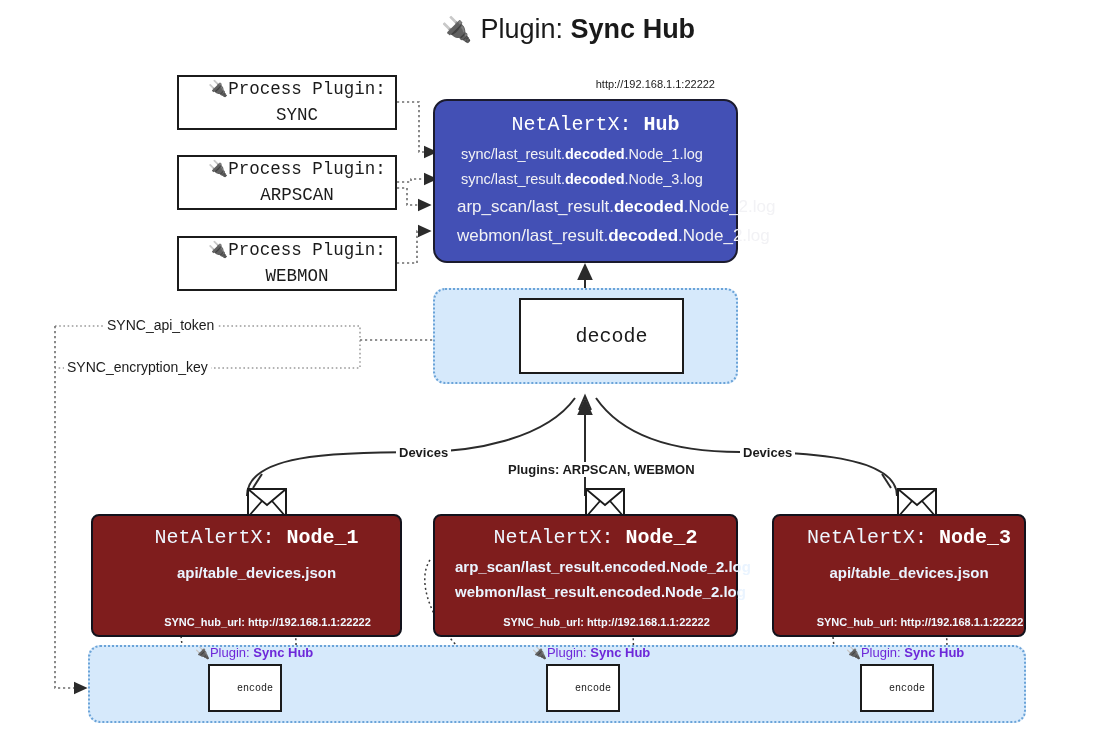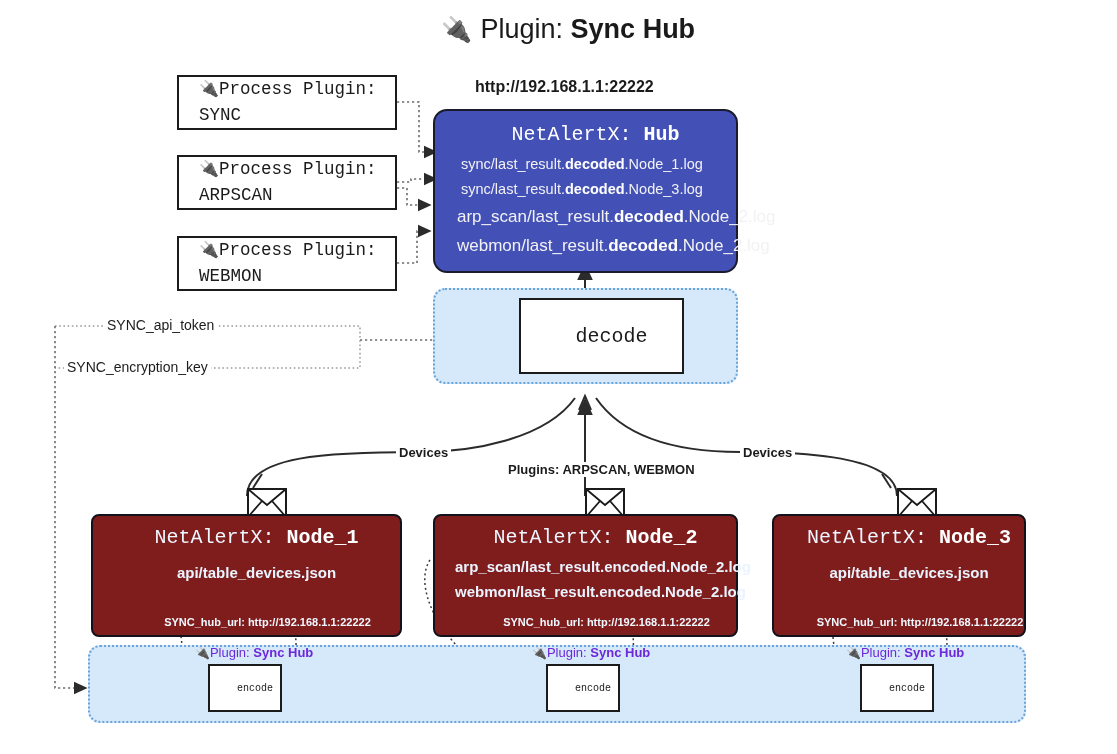--- a/index.html
+++ b/index.html
@@ -43,36 +43,36 @@
 
   
   .proc-box {
     border: 2px solid #1b1b1b;
     background: #ffffff;
     font-family: "Liberation Mono", monospace;
     font-size: 17.5px;
     color: #1b1b1b;
     display: flex;
     flex-direction: column;
-    align-items: flex-start;
+    align-items: center;
     justify-content: center;
     line-height: 1.45;
     text-align: center;
   }
   .proc-box .row1 { white-space: nowrap; }
   .proc-box .row2 { white-space: nowrap; }
   .proc-box .plug { font-family: "DejaVu Sans", sans-serif; font-size: 16px; }
 
   
   #hub-url {
-    font-size: 16px;
-    color: #1b1b1b;
-    font-weight: bold;
-    white-space: nowrap;
-    text-align: left;
+    font-size: 11px;
+    color: #1b1b1b;
+    font-weight: normal;
+    white-space: nowrap;
+    text-align: right;
   }
   #hub {
     background: #4350b5;
     border: 2.5px solid #1b1b2e;
     border-radius: 14px;
     color: #ffffff;
   }
   #hub .hub-title {
     font-family: "Liberation Mono", monospace;
     font-size: 20px;
@@ -249,21 +249,21 @@
 
   <div class="abs proc-box" style="left:177px; top:236px; width:220px; height:55px;">
     <div class="row1">
       <span class="plug">🔌</span><span>Process Plugin:</span>
     </div>
     <div class="row2">WEBMON</div>
   </div>
 
   <div class="abs" id="hub-url" style="left:455px; top:78px; width:260px;">http://192.168.1.1:22222</div>
 
-  <div class="abs" id="hub" style="left:433px; top:99px; width:305px; height:164px;margin-top:10px;">
+  <div class="abs" id="hub" style="left:433px; top:99px; width:305px; height:164px;">
     <div class="hub-title">
       <span>NetAlertX:</span>
       <span class="b">Hub</span>
     </div>
     <div class="logs">
       <div class="logline">
         <span>sync/last_result.</span><b>decoded</b><span>.Node_1.log</span>
       </div>
       <div class="logline">
         <span>sync/last_result.</span><b>decoded</b><span>.Node_3.log</span>

